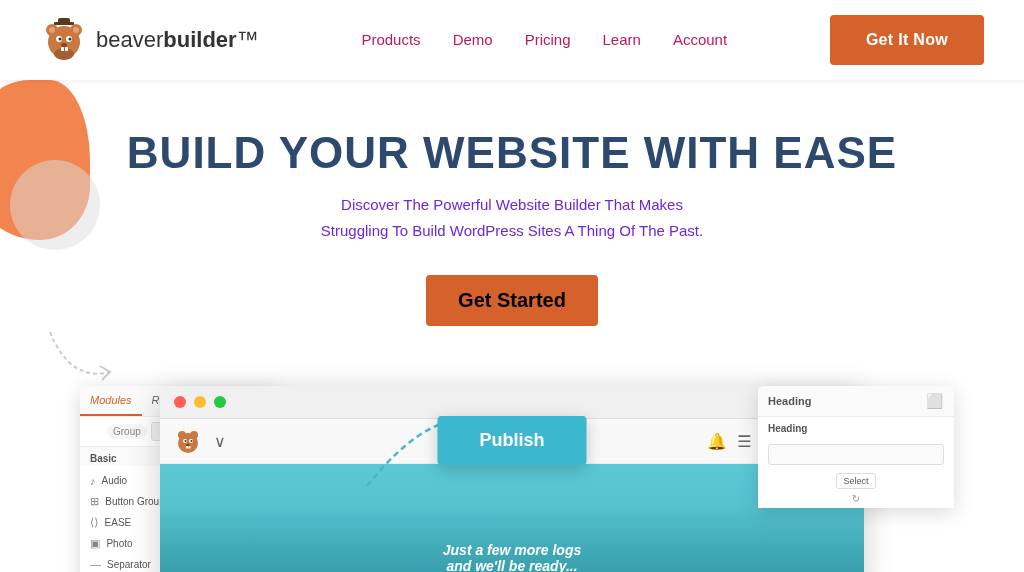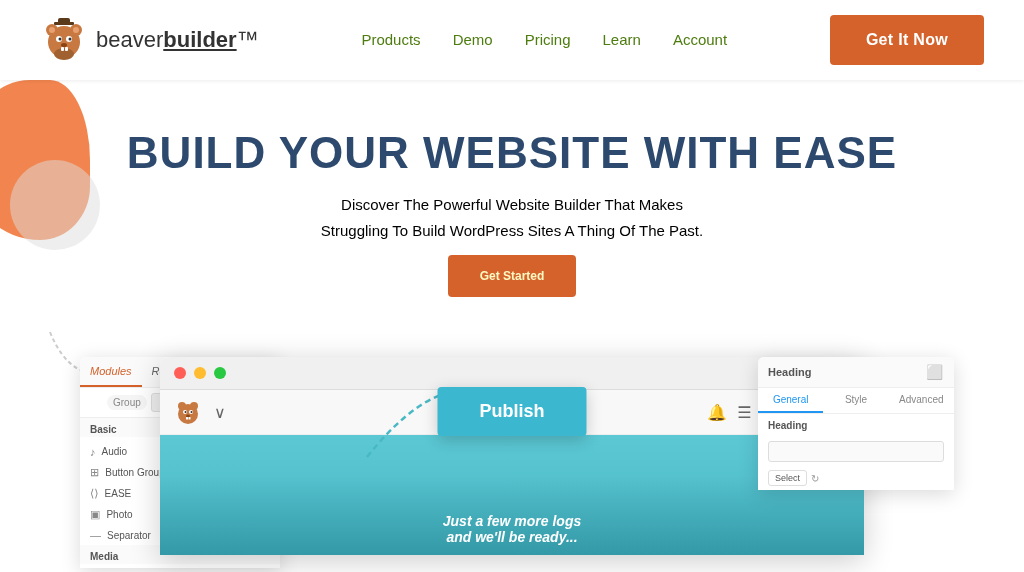--- a/index.html
+++ b/index.html
@@ -34,31 +34,30 @@
       height: 48px;
     }
     .logo-text {
       font-size: 22px;
       font-weight: 400;
       color: #333;
     }
     .logo-text strong {
       font-weight: 700;
       color: #333;
-      text-decoration: underline;
     }
     .nav-links {
       display: flex;
       align-items: center;
       gap: 32px;
       list-style: none;
     }
     .nav-links li a {
       text-decoration: none;
-      color: #4d7c0f;
+      color: #be185d;
       font-size: 15px;
       font-weight: 500;
     }
     .btn-get-it-now {
       background: #d4622a;
       color: #fff;
       border: none;
       padding: 16px 36px;
       font-size: 16px;
       font-weight: 700;
@@ -77,35 +76,35 @@
     .hero h1 {
       font-size: 44px;
       font-weight: 900;
       text-transform: uppercase;
       color: #2d4a6e;
       letter-spacing: 1px;
       margin-bottom: 14px;
     }
     .hero p {
       font-size: 15px;
-      color: #000000;
+      color: #6d28d9;
       line-height: 1.7;
-      margin-bottom: 12px;
+      margin-bottom: 32px;
     }
     .hero-buttons {
       display: flex;
       justify-content: center;
       gap: 20px;
     }
     .btn-get-started {
       background: #d4622a;
-      color: #fef9c3;
+      color: #000000;
       border: none;
       padding: 14px 32px;
-      font-size: 12px;
+      font-size: 20px;
       font-weight: 700;
       border-radius: 4px;
       cursor: pointer;
     }
     .btn-live-demo {
       background: #fff;
       color: #d4622a;
       border: 2px solid #d4622a;
       padding: 12px 30px;
       font-size: 15px;
@@ -306,20 +305,21 @@
       padding: 4px 6px;
       font-size: 10px;
       color: #555;
       background: #fafafa;
     }
     .panel-right-select-row {
       display: flex;
       align-items: center;
       padding: 4px 10px;
       gap: 4px;
+      flex-direction: column;
     }
     .select-btn {
       font-size: 9px;
       background: #fff;
       border: 1px solid #ddd;
       border-radius: 3px;
       padding: 2px 6px;
       color: #555;
       cursor: pointer;
     }
@@ -600,25 +600,20 @@
     <path d="M 150 52 L 160 60 L 150 68" stroke="#4ab8c4" stroke-width="2.5" fill="none"></path>
   </svg>
 
   <div class="publish-btn-overlay">Publish</div>
 
   <div class="panel-right">
     <div class="panel-right-header">
       <span class="panel-right-title">Heading</span>
       <span class="panel-right-close">⬜</span>
     </div>
-    <div class="panel-right-tabs">
-      <div class="panel-right-tab active">General</div>
-      <div class="panel-right-tab">Style</div>
-      <div class="panel-right-tab">Advanced</div>
-    </div>
     <div class="panel-right-section">Heading</div>
     <div class="panel-right-field">
       <input class="field-input" type="text" placeholder="" style="">
     </div>
     <div class="panel-right-select-row">
       <button class="select-btn">Select</button>
       <span style="font-size:10px;color:#999;">↻</span>
     </div>
   </div>
 

